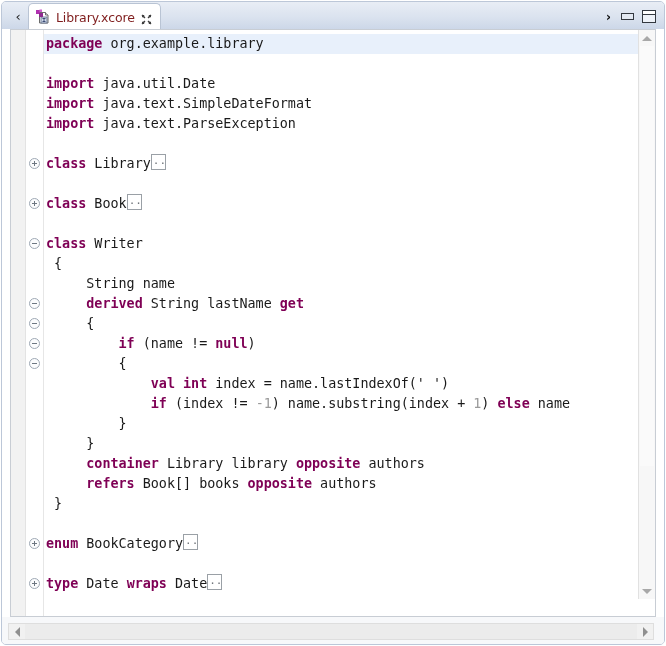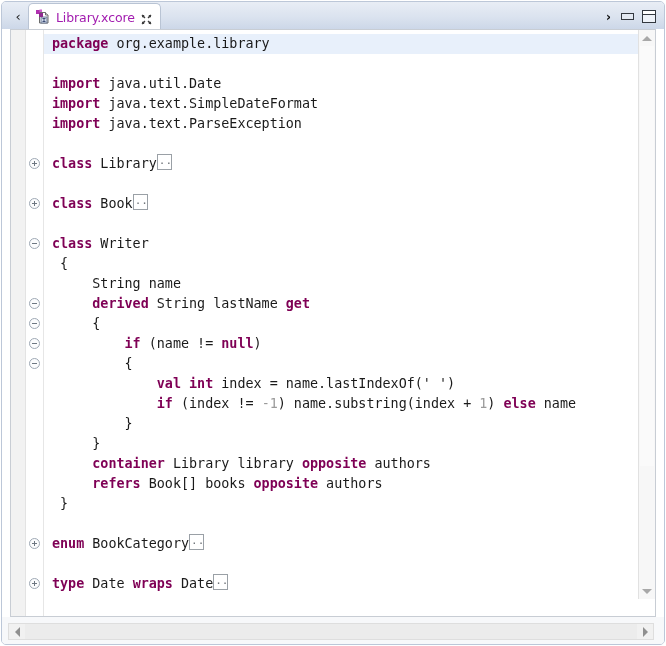--- a/index.html
+++ b/index.html
@@ -67,21 +67,21 @@
   }
 
   .tab-icon {
     position: relative;
     width: 16px; height: 16px;
     flex: 0 0 16px;
   }
 
   .tab-label {
     font-size: 12.5px;
-    color: #a21caf;
+    color: #7f1d1d;
     white-space: nowrap;
     font-family: "DejaVu Sans", sans-serif;
     letter-spacing: -0.1px;
   }
 
   .tab-close {
     width: 13px; height: 13px;
     flex: 0 0 13px;
     position: relative;
     top: 0px;
@@ -187,21 +187,21 @@
     width: 100%;
     font-family: "DejaVu Sans Mono", monospace;
     font-size: 13.4px;
     line-height: 20px;
     white-space: pre;
     color: #1a1a1a;
   }
 
   .ln {
     height: 20px;
-    padding-left: 8px;
+    padding-left: 2px;
     white-space: pre;
     box-sizing: border-box;
   }
   .ln.hl {
     background: #e8f0fb;
   }
 
   .kw { color: #7f0055; font-weight: bold; }
   .num { color: #9a9a9a; }
   .plain { color: #1a1a1a; }

